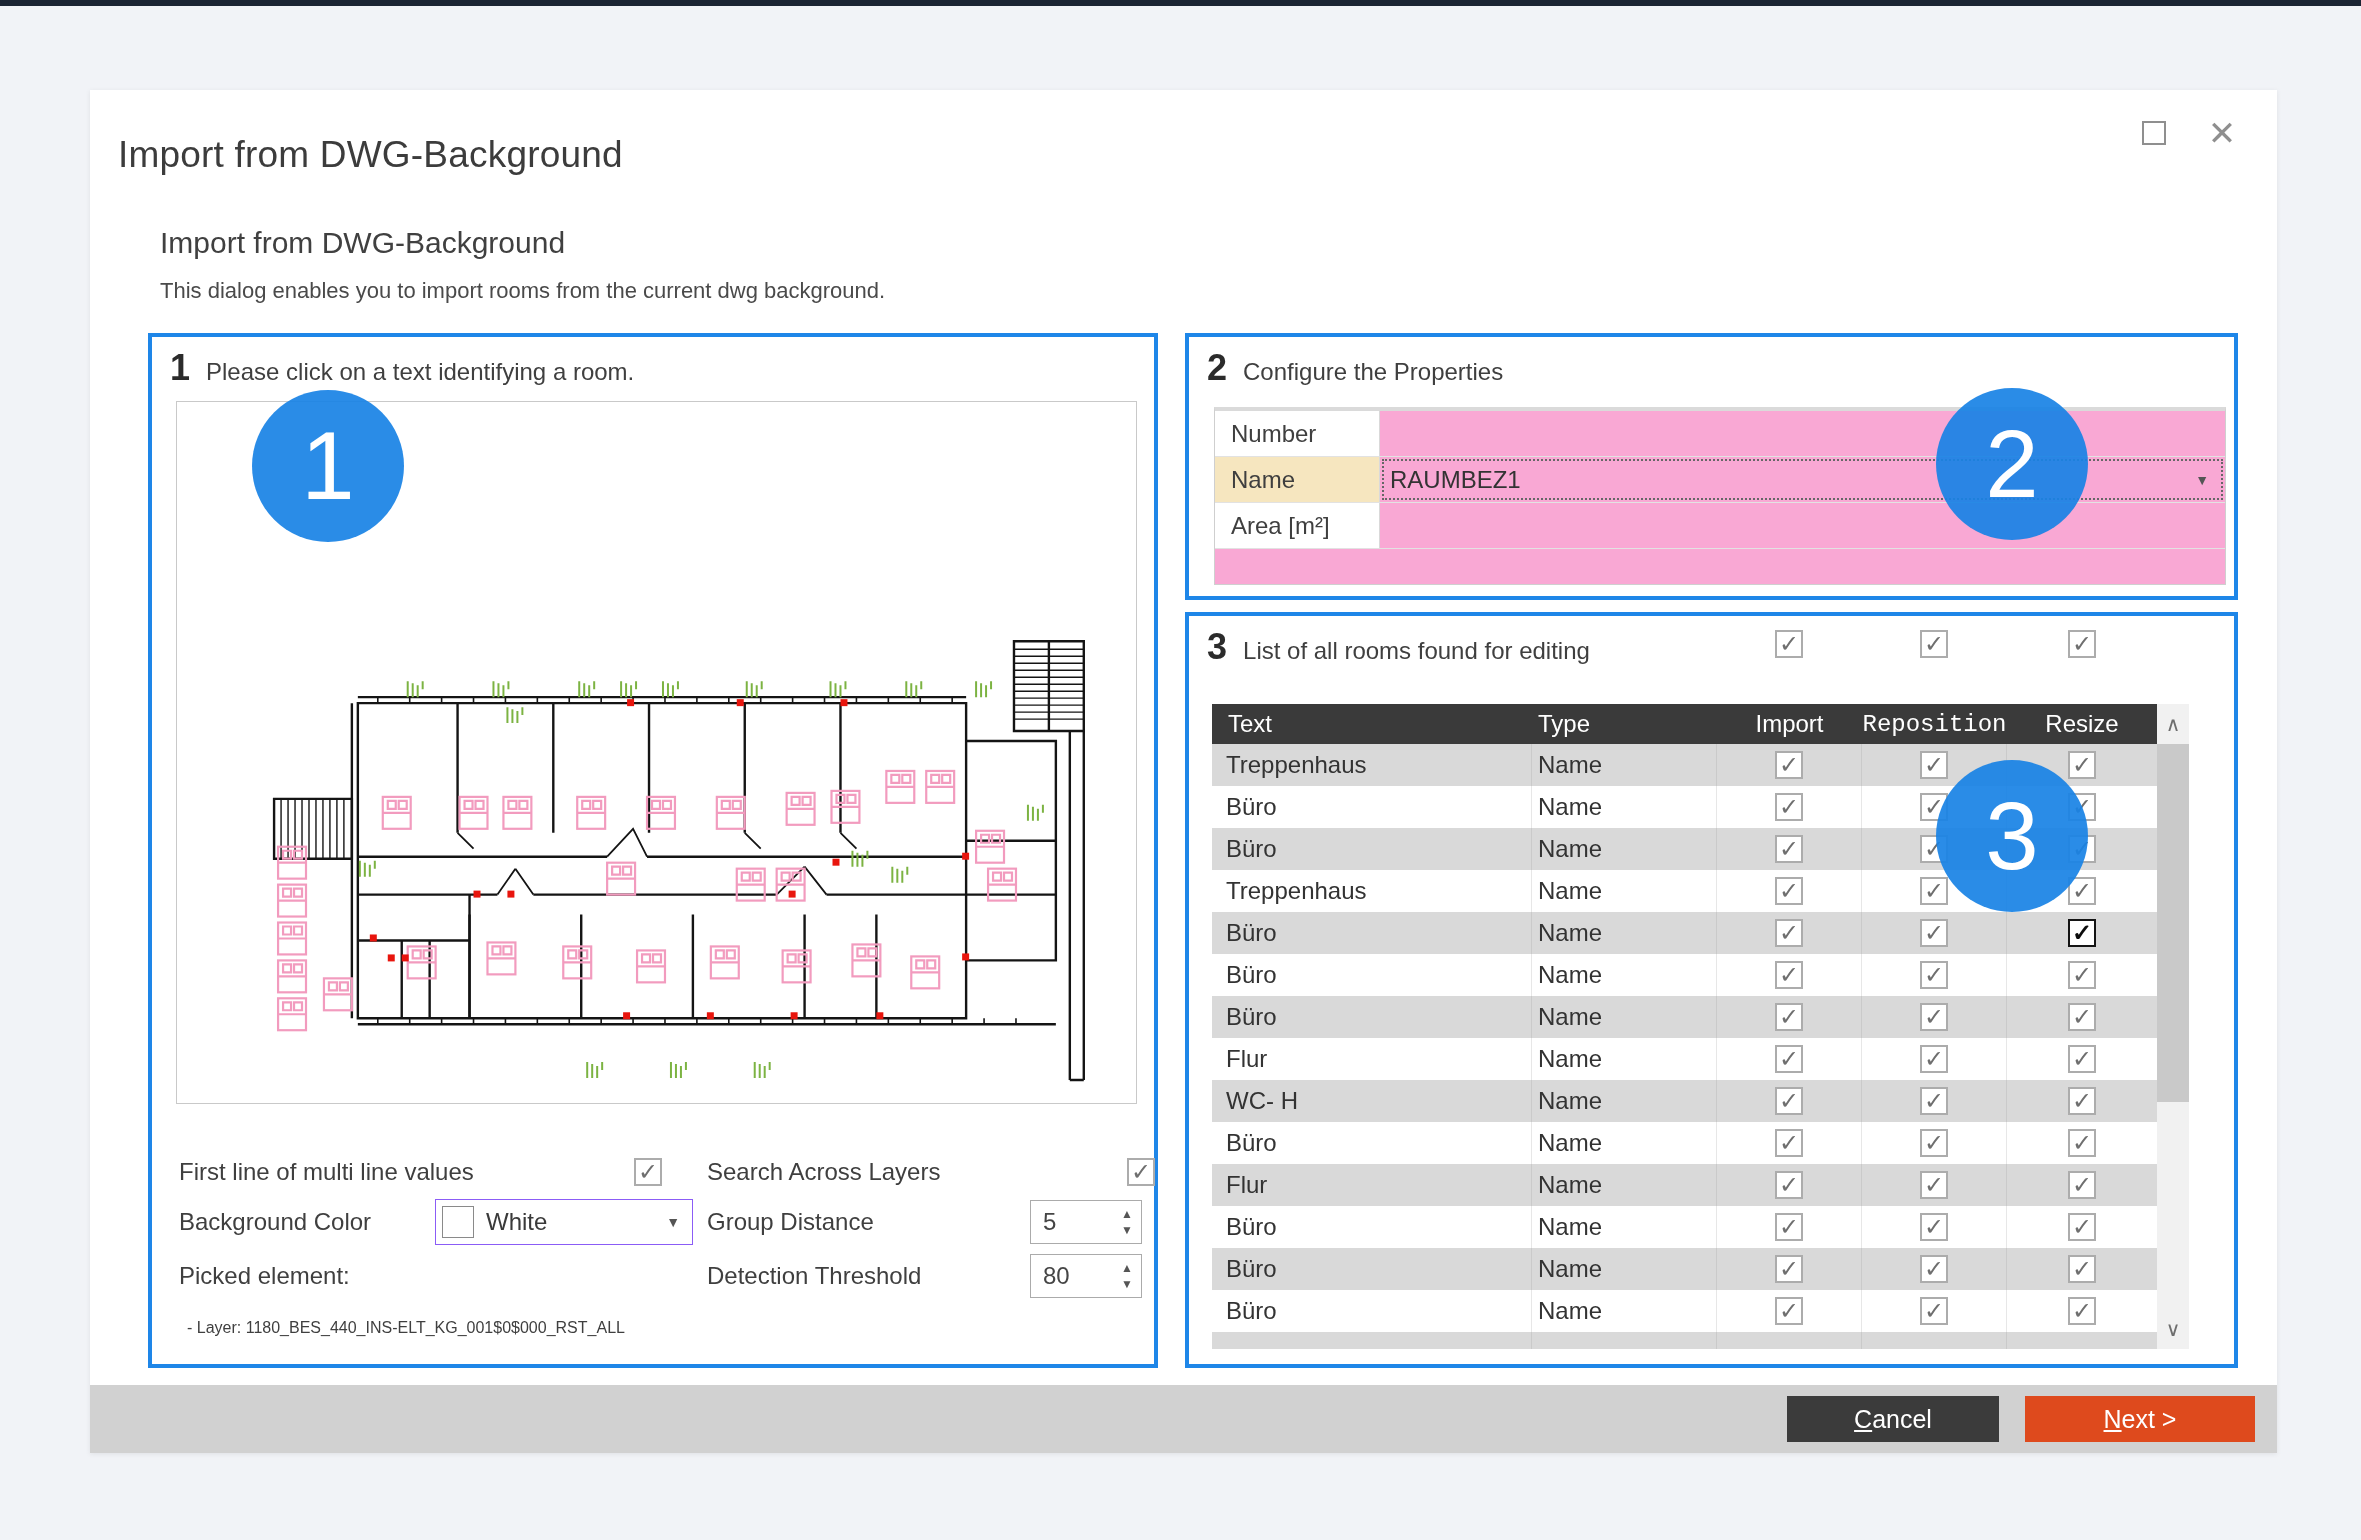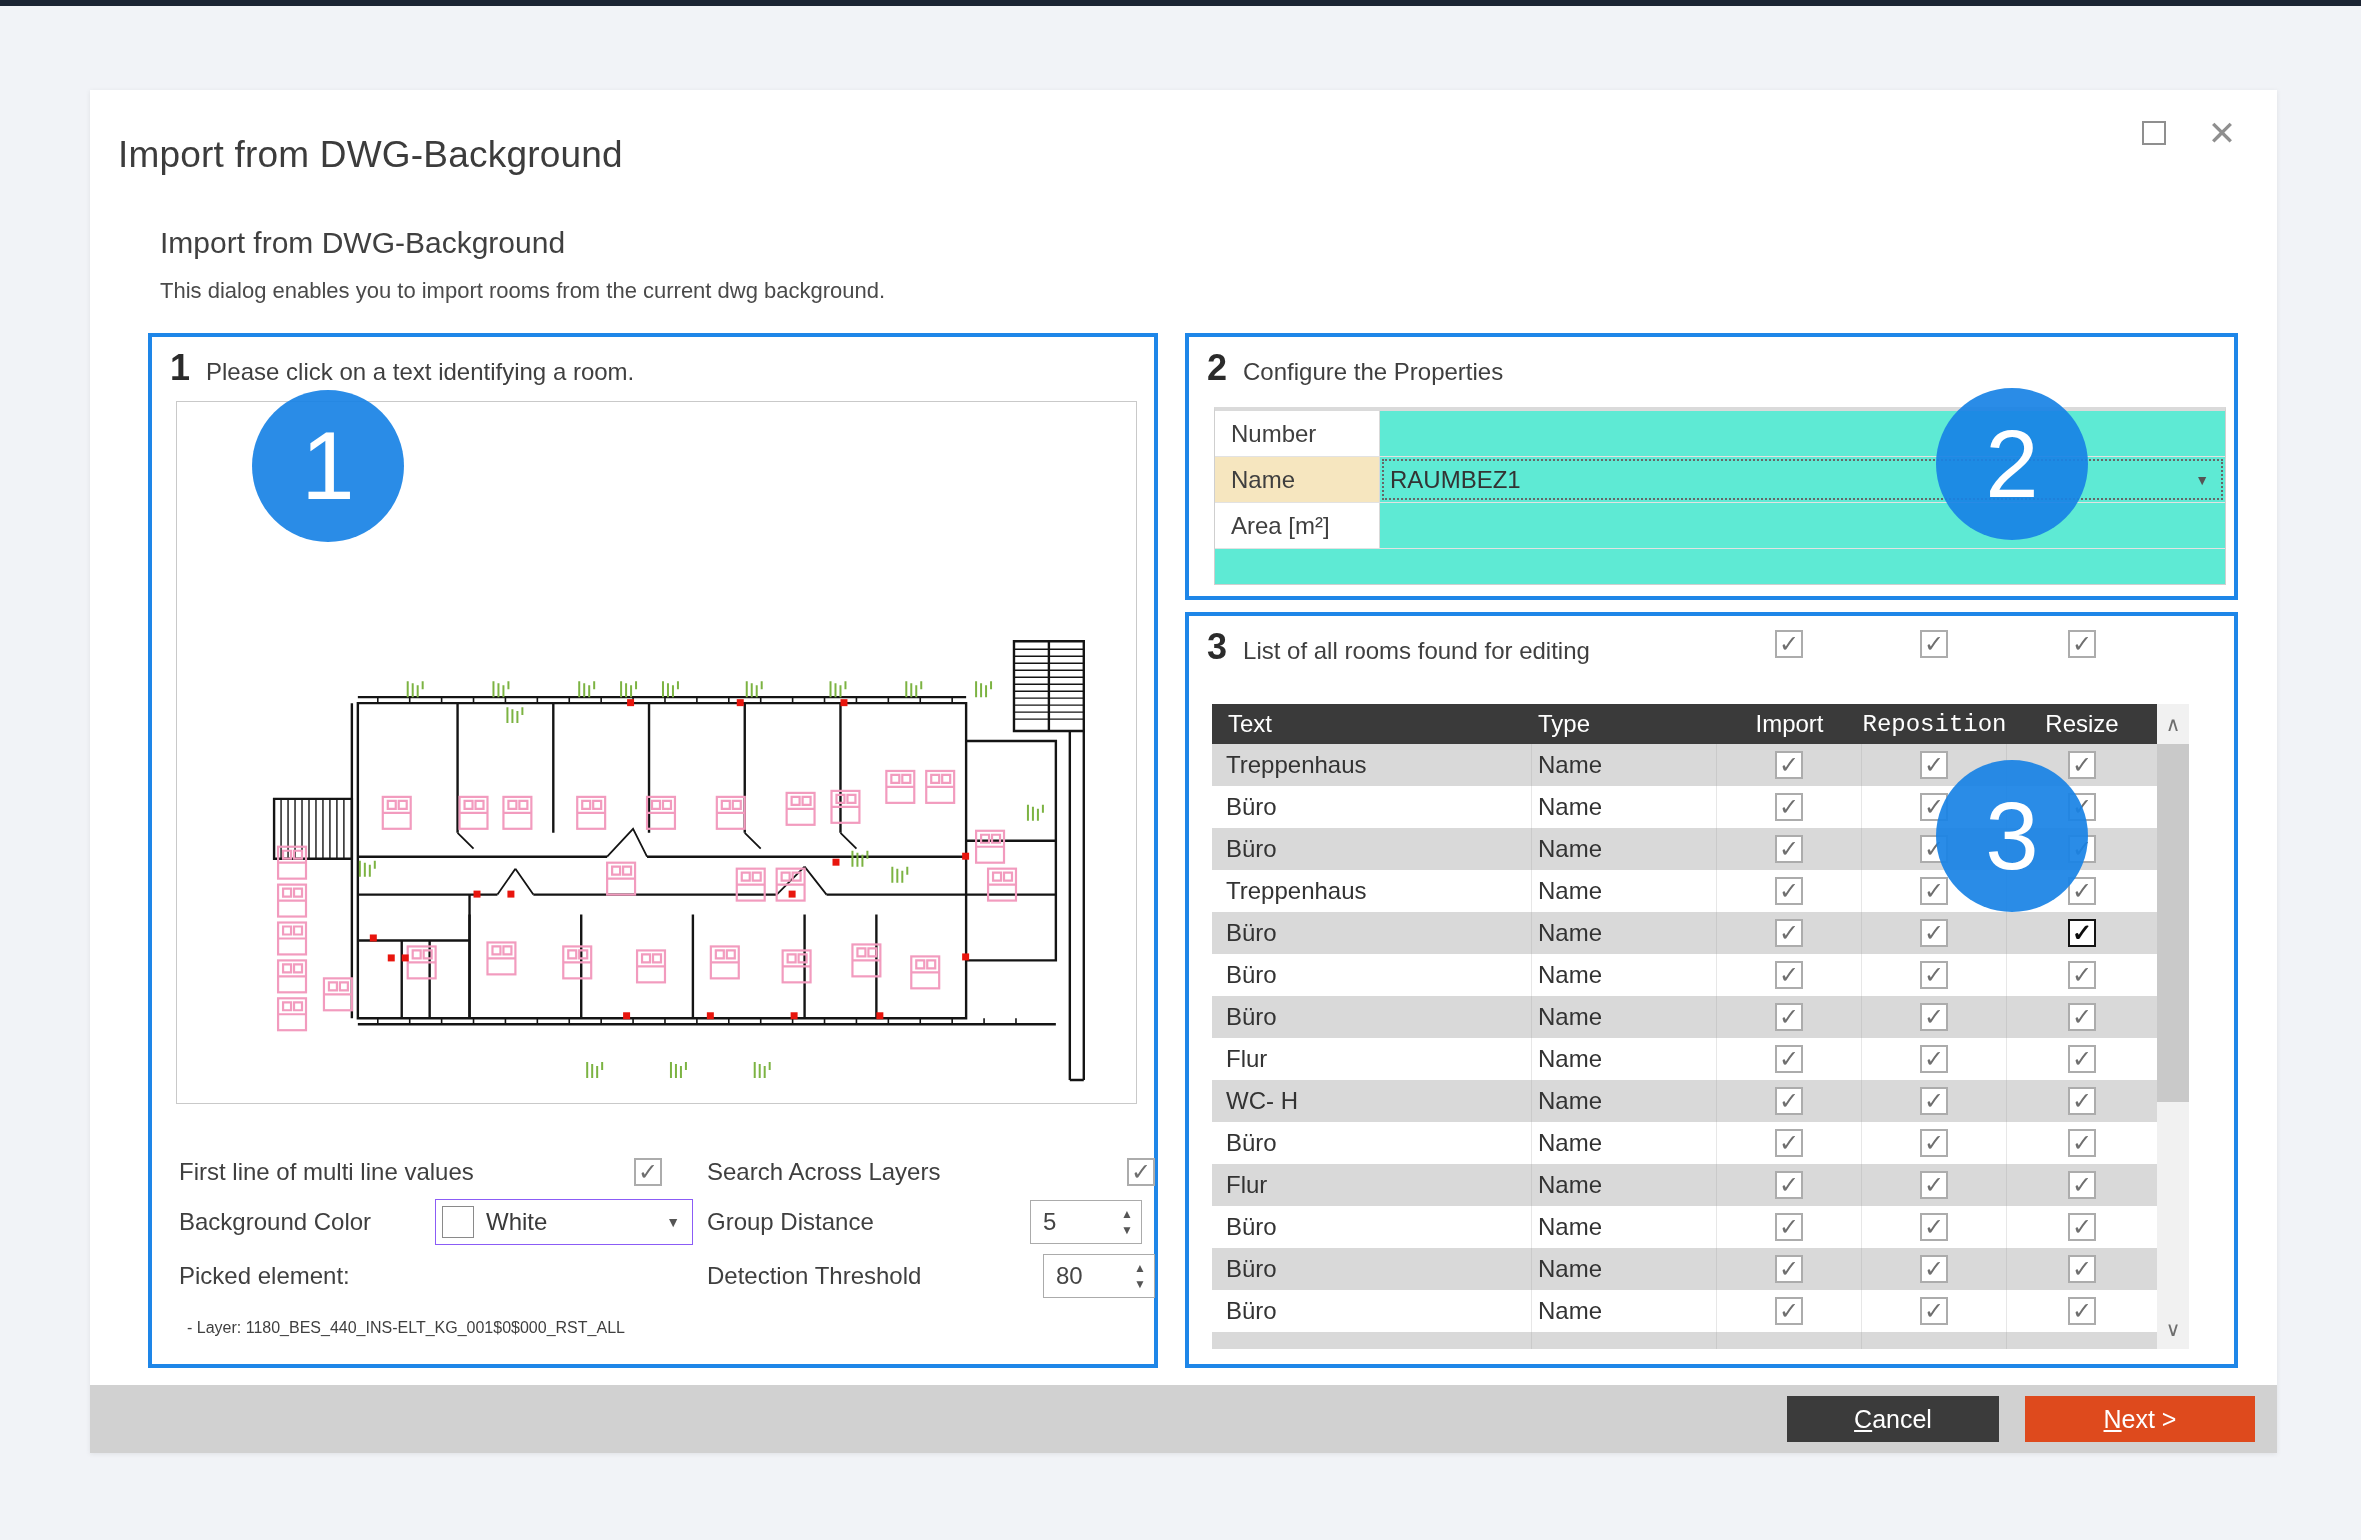--- a/index.html
+++ b/index.html
@@ -43,21 +43,21 @@
   .dd-arrow{margin-left:auto;font-size:14px;color:#555;}
   .spinner{position:absolute;width:112px;height:44px;border:1px solid #ABABAB;background:#fff;display:flex;align-items:center;
       box-sizing:border-box;padding:0 8px 0 12px;font-size:24px;color:#454545;}
   .spin-btns{margin-left:auto;display:flex;flex-direction:column;gap:4px;font-size:12px;color:#555;line-height:1;}
   .row-a{position:absolute;left:27px;top:820px;width:956px;height:30px;line-height:30px;}
   .row-b{position:absolute;left:27px;top:862px;width:956px;height:46px;line-height:46px;text-align:right;}
   .row-c{position:absolute;left:27px;top:916px;width:956px;height:46px;line-height:46px;}
   .layer-line{position:absolute;left:35px;top:982px;font-size:16px;color:#3F3F3F;white-space:nowrap;}
 
   
-  .pgrid{position:absolute;left:25px;top:70px;width:1012px;height:178px;border:1px solid #CFCFCF;border-top:4px solid #DADADA;box-sizing:border-box;background:#5eead4;}
+  .pgrid{position:absolute;left:25px;top:70px;width:1012px;height:178px;border:1px solid #CFCFCF;border-top:4px solid #DADADA;box-sizing:border-box;background:#f9a8d4;}
   .prop-row{display:flex;height:46px;border-bottom:1px solid #E2E2E2;box-sizing:border-box;}
   .prop-label{width:165px;flex:none;border-right:1px solid #D9D9D9;display:flex;align-items:center;padding-left:16px;
       box-sizing:border-box;font-size:24px;color:#3F3F3F;background:#fff;}
   .prop-label.hl{background:#F6E6BF;}
   .prop-value{flex:1;position:relative;}
   .prop-combo{position:absolute;left:2px;top:2px;right:2px;bottom:2px;border:2px dotted #666;display:flex;align-items:center;
       padding:0 12px 0 6px;font-size:24px;color:#333;box-sizing:border-box;}
   .combo-arrow{margin-left:auto;font-size:14px;color:#555;}
 
   
@@ -250,21 +250,21 @@
           <span class="spin-btns">
             <span>▲</span>
             <span>▼</span>
           </span>
         </div>
       </div>
 
       <div class="row-c">
         <span class="opt-label" style="left:0;">Picked element:</span>
         <span class="opt-label" style="left:528px;">Detection Threshold</span>
-        <div class="spinner" style="left:851px;top:1px;margin-left:13px;">
+        <div class="spinner" style="left:851px;top:1px;">
           <span>80</span>
           <span class="spin-btns">
             <span>▲</span>
             <span>▼</span>
           </span>
         </div>
       </div>
 
       <div class="layer-line">- Layer: 1180_BES_440_INS-ELT_KG_001$0$000_RST_ALL</div>
     </section>

